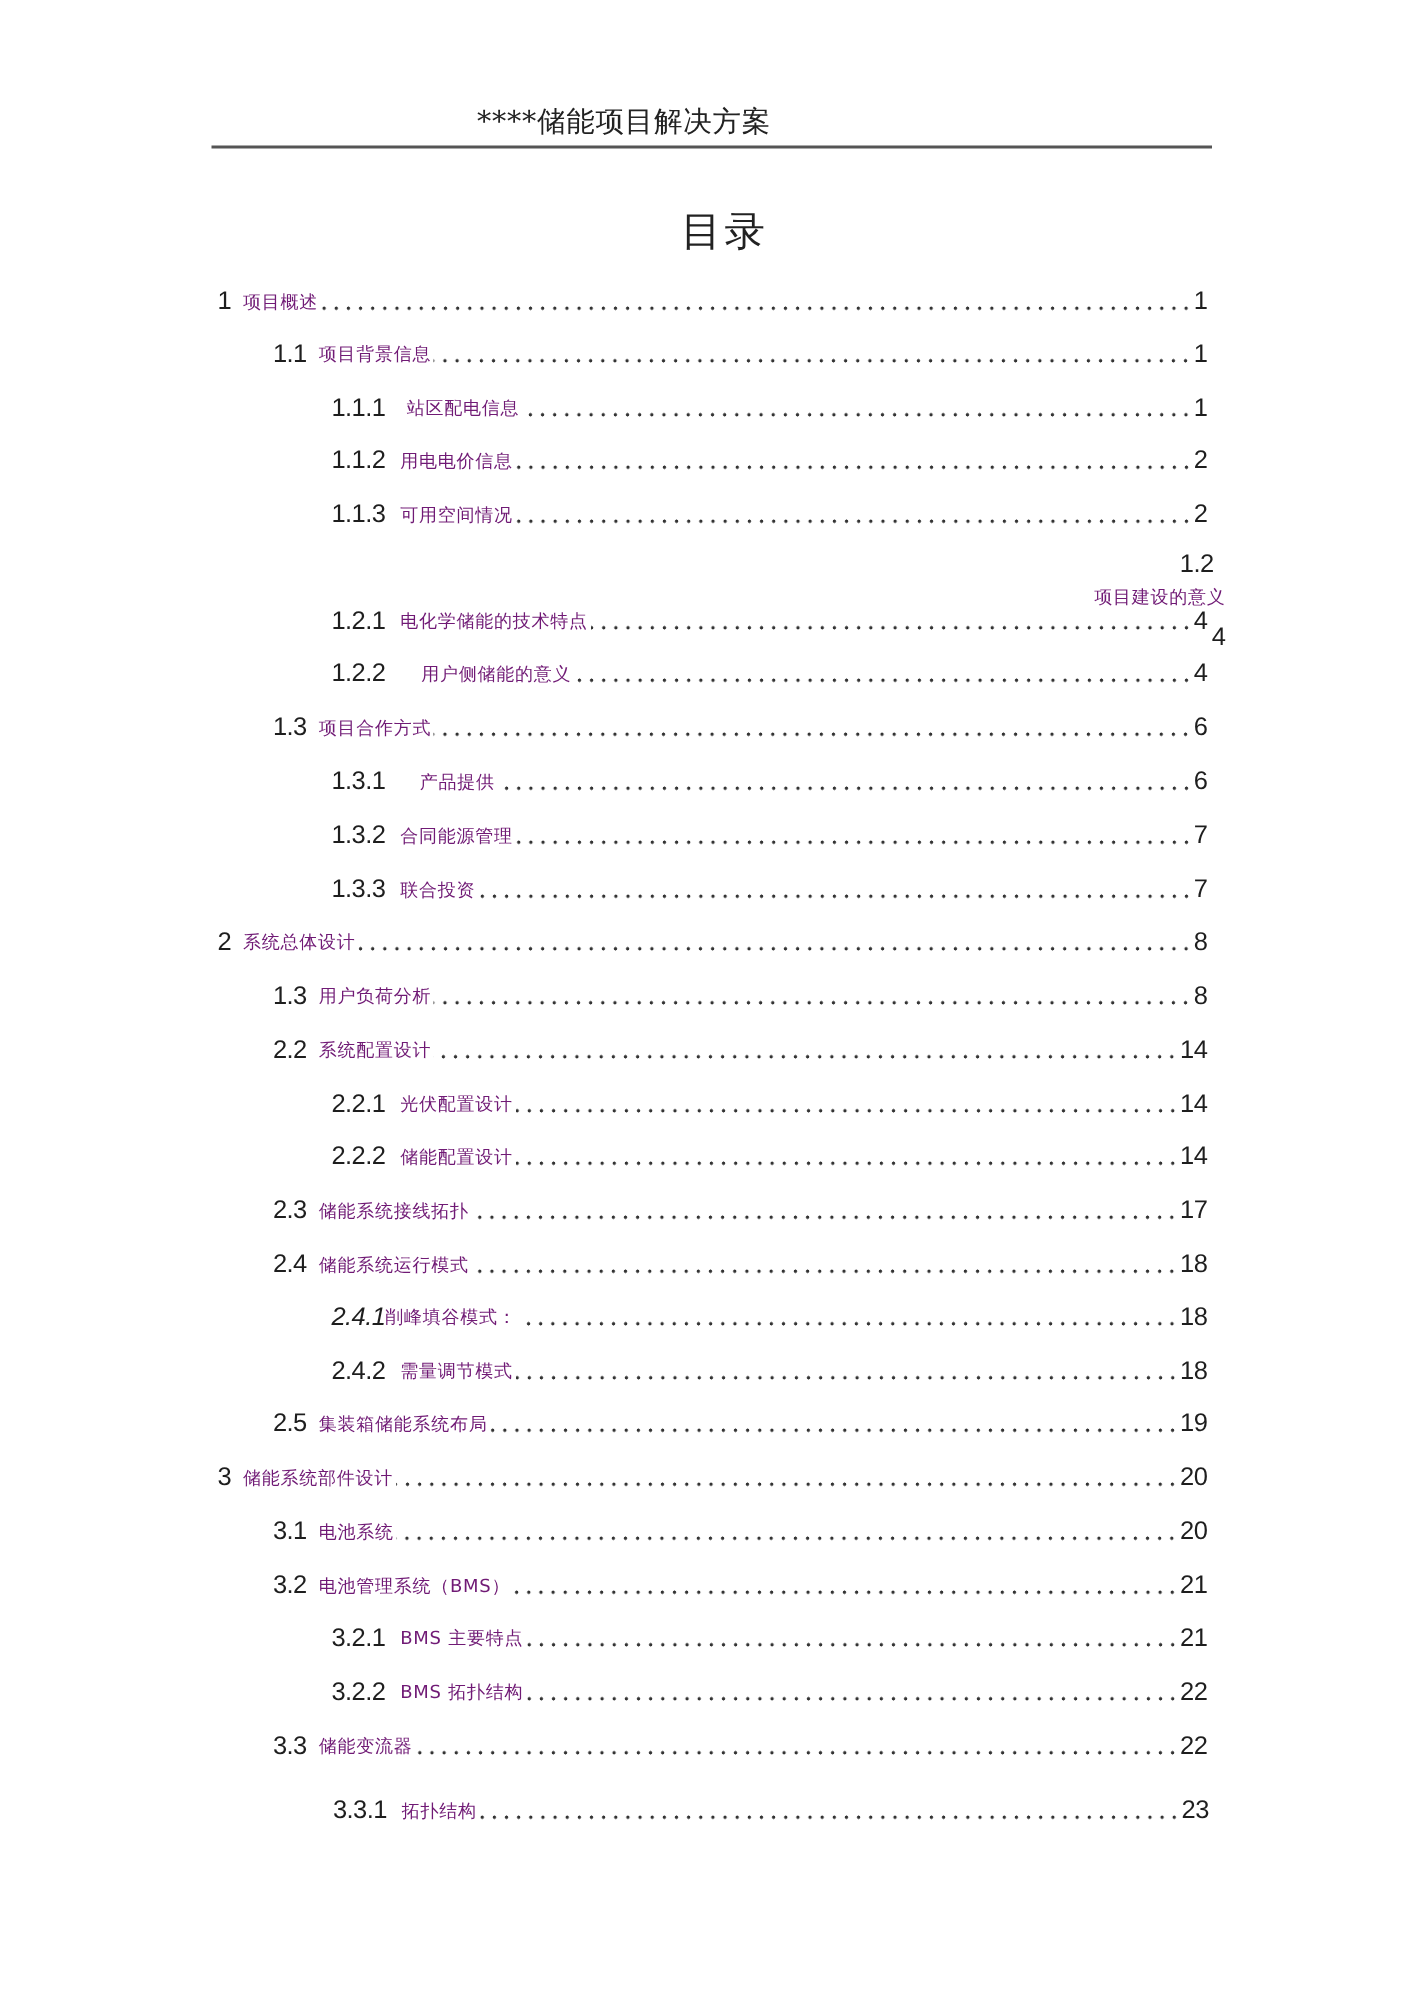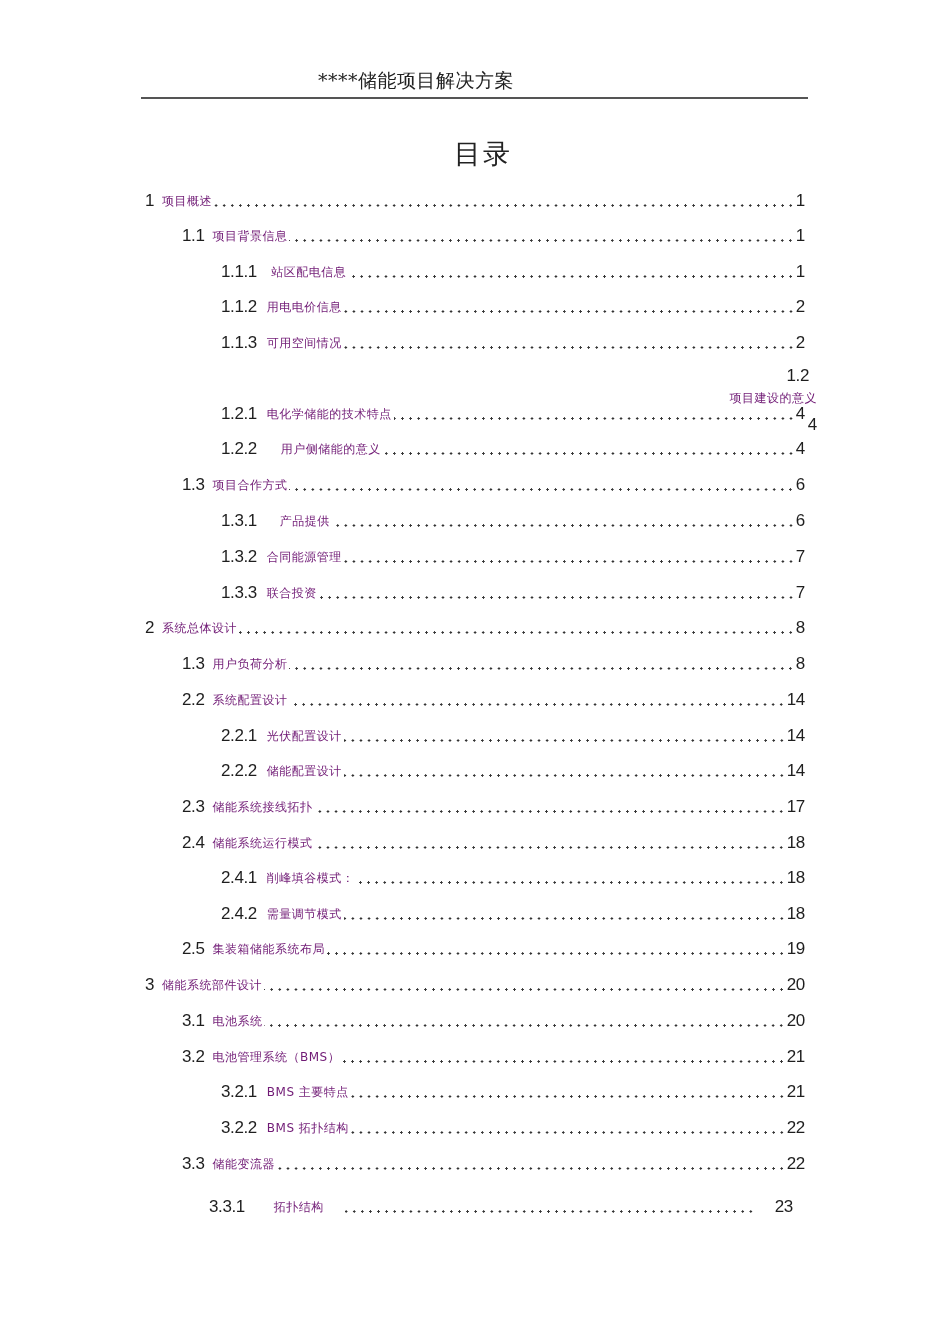--- a/index.html
+++ b/index.html
@@ -214,21 +214,21 @@
       <span class="leader"></span>
       <span class="page">17</span>
     </div>
     <div class="toc-row" style="left: 182px; width: 623px; top: 830px;">
       <span class="num" style="margin-right: 8px;">2.4</span>
       <span class="label" style="white-space: pre;">储能系统运行模式</span>
       <span class="leader"></span>
       <span class="page">18</span>
     </div>
     <div class="toc-row" style="left: 221px; width: 584px; top: 865px;">
-      <span class="num" style="margin-right: 10px;">2.4.1</span>
+      <span class="num" style=" font-style: italic;">2.4.1</span>
       <span class="label" style="white-space: pre;">削峰填谷模式：</span>
       <span class="leader"></span>
       <span class="page">18</span>
     </div>
     <div class="toc-row" style="left: 221px; width: 584px; top: 901px;">
       <span class="num" style="margin-right: 10px;">2.4.2</span>
       <span class="label" style="white-space: pre;">需量调节模式</span>
       <span class="leader"></span>
       <span class="page">18</span>
     </div>
@@ -267,19 +267,19 @@
       <span class="label" style="white-space: pre;">BMS 拓扑结构</span>
       <span class="leader"></span>
       <span class="page">22</span>
     </div>
     <div class="toc-row" style="left: 182px; width: 623px; top: 1151px;">
       <span class="num" style="margin-right: 8px;">3.3</span>
       <span class="label" style="white-space: pre;">储能变流器</span>
       <span class="leader"></span>
       <span class="page">22</span>
     </div>
-    <div class="toc-row" style="left: 209px; width: 584px; top: 1194px; gap: 19px;">
+    <div class="toc-row" style="left: 222px; width: 584px; top: 1194px;">
       <span class="num" style="margin-right: 10px;">3.3.1</span>
       <span class="label" style="white-space: pre;">拓扑结构</span>
       <span class="leader"></span>
       <span class="page">23</span>
     </div>
   </div>
 
 </body></html>

